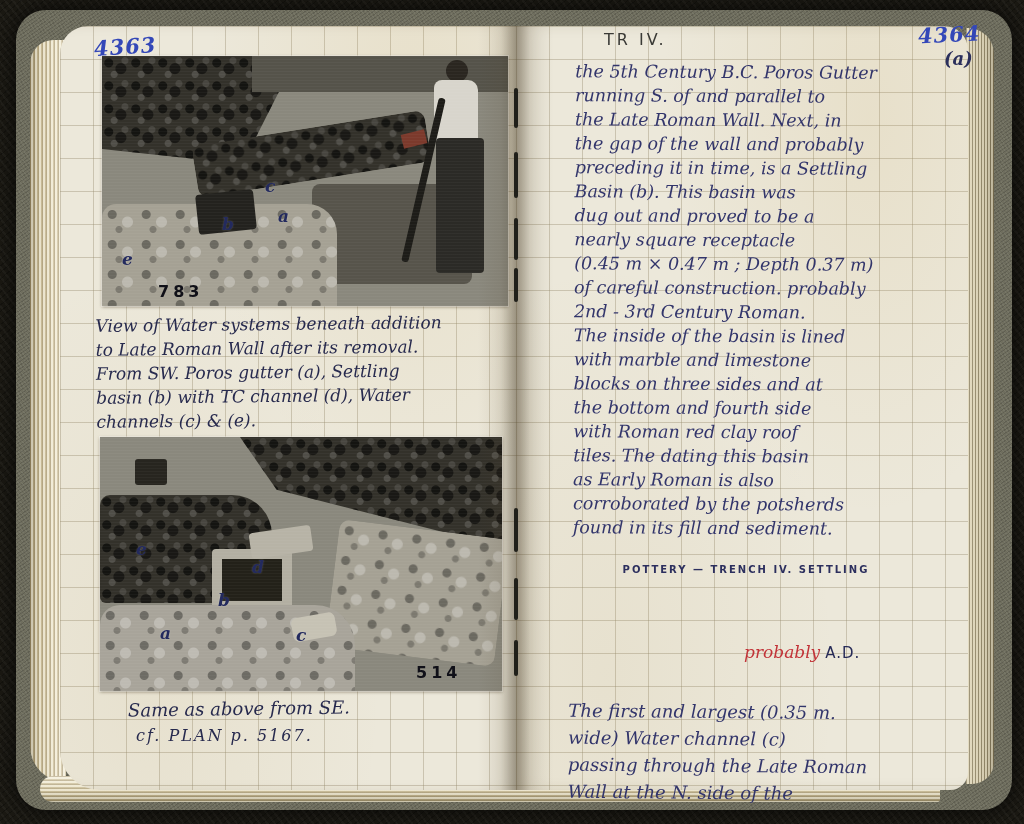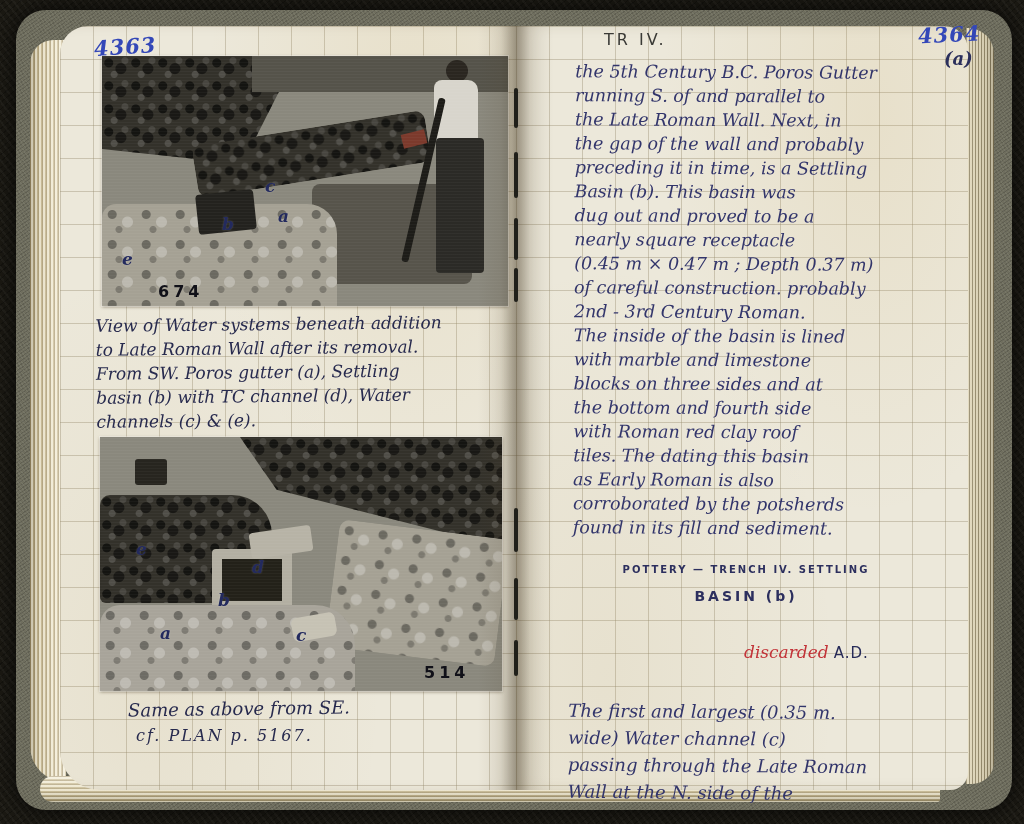--- a/index.html
+++ b/index.html
@@ -124,21 +124,21 @@
 
       <div class="ph-el" style="left:344px;top:4px;width:22px;height:22px;background:#2a2620;border-radius:50%;"></div>
       <div class="ph-el" style="left:332px;top:24px;width:44px;height:62px;background:#d8d5cc;border-radius:8px 10px 4px 4px;"></div>
       <div class="ph-el" style="left:334px;top:82px;width:48px;height:135px;background:#2b2a26;border-radius:4px;"></div>
       <div class="ph-el" style="left:318px;top:40px;width:7px;height:168px;background:#1d1c18;transform:rotate(13deg);border-radius:3px;"></div>
       <div class="grain"></div>
       <span class="ph-letter" style="left:163px;top:120px;">c</span>
       <span class="ph-letter" style="left:176px;top:150px;">a</span>
       <span class="ph-letter" style="left:120px;top:158px;">b</span>
       <span class="ph-letter" style="left:20px;top:193px;">e</span>
-      <span class="ph-number" style="left:56px;top:226px;">674</span>
+      <span class="ph-number" style="left:56px;top:226px;">783</span>
     </div>
 
     <div class="hand hand-dark lines" style="position:absolute;left:36px;top:286px;font-size:17px;line-height:24px;transform:rotate(-0.6deg);">
         <div>View of Water systems beneath addition</div>
         <div>to Late Roman Wall after its removal.</div>
         <div>From SW. Poros gutter (a), Settling</div>
         <div>basin (b) with TC channel (d), Water</div>
         <div>channels (c) &amp; (e).</div>
       </div>
 
@@ -151,21 +151,21 @@
       <div class="ph-el" style="left:150px;top:92px;width:62px;height:26px;background:#b7b3a6;border-radius:4px;transform:rotate(-8deg);"></div>
       <div class="ph-el rubble-light" style="left:232px;top:92px;width:170px;height:128px;transform:rotate(7deg);border-radius:10px;"></div>
       <div class="ph-el rubble-light" style="left:0;top:168px;width:255px;height:86px;border-radius:20px 40px 0 0;background-color:#a8a49a;"></div>
       <div class="ph-el" style="left:192px;top:178px;width:44px;height:24px;background:#c6c2b4;border-radius:6px;transform:rotate(-10deg);"></div>
       <div class="grain"></div>
       <span class="ph-letter" style="left:36px;top:102px;">e</span>
       <span class="ph-letter" style="left:152px;top:120px;">d</span>
       <span class="ph-letter" style="left:118px;top:153px;">b</span>
       <span class="ph-letter" style="left:60px;top:186px;">a</span>
       <span class="ph-letter" style="left:196px;top:188px;">c</span>
-      <span class="ph-number" style="left:324px;top:226px;">514</span>
+      <span class="ph-number" style="left:316px;top:226px;">514</span>
     </div>
 
     <div class="hand hand-dark" style="position:absolute;left:68px;top:672px;font-size:18px;transform:rotate(-0.8deg);">Same as above from SE.</div>
     <div class="hand hand-dark" style="position:absolute;left:76px;top:700px;font-size:16px;letter-spacing:2px;">cf. PLAN p. 5167.</div>
   </div>
 
   <div class="page page-right">
     <div class="print" style="position:absolute;left:88px;top:4px;font-size:16px;letter-spacing:3px;color:#3a3a36;">TR IV.</div>
     <div class="pagenum" style="left:402px;top:-4px;transform:rotate(-3deg);">4364</div>
     <div class="hand" style="position:absolute;left:428px;top:22px;font-size:18px;font-weight:bold;color:#2b2f5c;">(a)</div>
@@ -187,23 +187,22 @@
         <div>blocks on three sides and at</div>
         <div>the bottom and fourth side</div>
         <div>with Roman red clay roof</div>
         <div>tiles. The dating this basin</div>
         <div>as Early Roman is also</div>
         <div>corroborated by the potsherds</div>
         <div>found in its fill and sediment.</div>
       </div>
 
     <div class="print" style="position:absolute;left:30px;top:538px;width:400px;text-align:center;font-size:10px;letter-spacing:2px;color:#2c2f5e;font-weight:bold;">POTTERY — TRENCH IV. SETTLING</div>
-    <div class="print" style="position:absolute;left:30px;top:562px;width:400px;text-align:center;font-size:14px;letter-spacing:3px;color:#2c2f5e;font-weight:bold;">BASIN (b)</div>
     <div style="position:absolute;left:228px;top:616px;">
-      <span class="hand red-ink" style="font-size:17px;">discarded</span>
+      <span class="hand red-ink" style="font-size:17px;">probably</span>
       <span class="print" style="font-size:15px;color:#272b58;font-weight:normal;letter-spacing:1px;">A.D.</span>
     </div>
 
     <div class="hand lines" style="position:absolute;left:52px;top:672px;font-size:18px;line-height:27px;transform:rotate(0.5deg);">
         <div>The first and largest (0.35 m.</div>
         <div>wide) Water channel (c)</div>
         <div>passing through the Late Roman</div>
         <div>Wall at the N. side of the</div>
       </div>
   </div>

